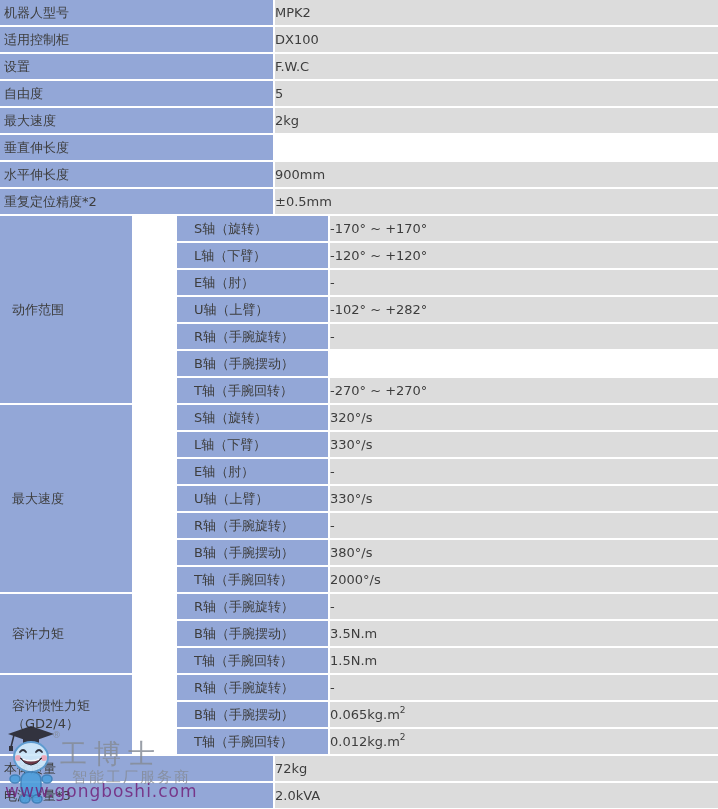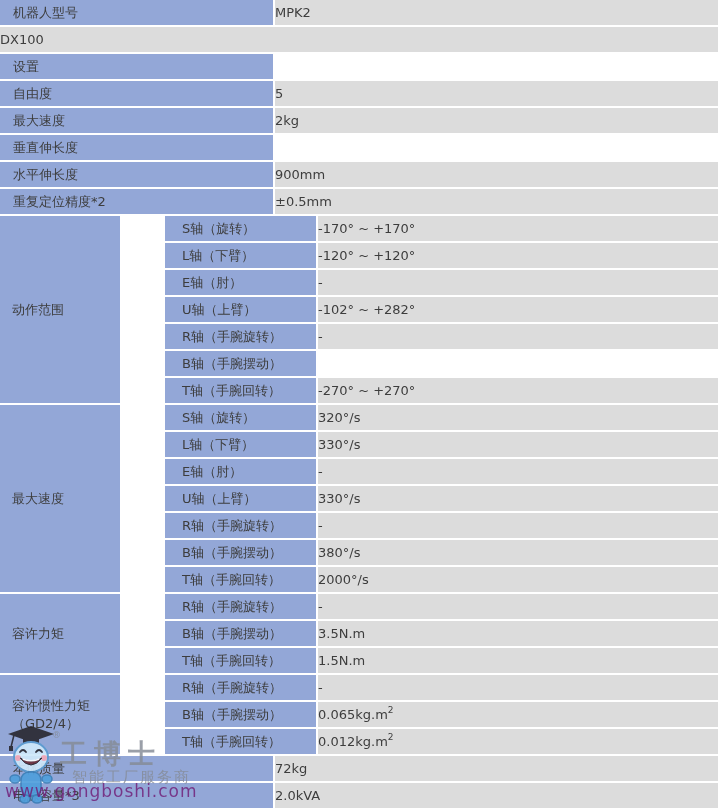--- a/index.html
+++ b/index.html
@@ -14,64 +14,70 @@
     position:relative;
     width:718px;height:809px;
     background:var(--grid);
     font-family:"DejaVu Sans","Liberation Sans",sans-serif;
     font-size:13px;color:var(--text);
     overflow:hidden;
   }
   .row,.group-row{display:flex;gap:2px;margin-bottom:2px;}
   .row{height:25px;}
   .cell{box-sizing:border-box;display:flex;align-items:center;overflow:hidden;white-space:nowrap;}
-  .label-cell{width:273px;background:var(--blue);padding-left:13px;}
+  .label-cell{width:273px;background:var(--blue);padding-left:4px;}
   .value-cell{flex:1;background:var(--gray);}
   .value-cell sup{font-size:9px;transform:translateY(-5px);}
-  .group-cell{width:120px;background:var(--blue);padding-left:12px;white-space:normal;}
+  .group-cell{width:132px;background:var(--blue);padding-left:12px;white-space:normal;}
   .group-label-text{line-height:1.35;}
   .group-body{flex:1;display:flex;flex-direction:column;gap:2px;}
   .sub-row{display:flex;gap:2px;height:25px;margin-left:43px;}
   .sub-label-cell{width:151px;background:var(--blue);padding-left:17px;}
 
   
   .watermark{position:absolute;left:0;top:724px;width:240px;height:85px;pointer-events:none;}
   .wm-mascot{position:absolute;left:6px;top:2px;width:50px;height:80px;opacity:.92;}
   .wm-reg{position:absolute;left:52px;top:6px;font-size:9px;color:var(--wm);opacity:.8;}
   .wm-brand{
     position:absolute;left:60px;top:12px;
     font-family:"DejaVu Serif","Liberation Serif",serif;
-    font-weight:bold;font-size:27px;letter-spacing:7px;
+    font-weight:normal;font-size:27px;letter-spacing:7px;
     color:var(--wm);opacity:.82;
   }
   .wm-tagline{position:absolute;left:72px;top:44px;font-size:15px;letter-spacing:2px;color:var(--wm);opacity:.8;}
   .wm-url{position:absolute;left:5px;top:57px;font-size:17px;color:#701a75;opacity:.8;letter-spacing:1px;}
 </style>
 </head>
 <body>
 
 <div class="page">
 
   <div id="rows-top">
       <div class="row">
         <div class="cell label-cell">
           <span>机器人型号</span>
         </div>
         <div class="cell value-cell">
           <span>MPK2</span>
         </div>
       </div>
       <div class="row">
+        <div class="cell label-cell">
+          <span>适用控制柜</span>
+        </div>
         <div class="cell value-cell">
           <span>DX100</span>
         </div>
       </div>
       <div class="row">
         <div class="cell label-cell">
           <span>设置</span>
+        </div>
+        <div class="cell value-cell">
+          <span>F.W.C</span>
         </div>
       </div>
       <div class="row">
         <div class="cell label-cell">
           <span>自由度</span>
         </div>
         <div class="cell value-cell">
           <span>5</span>
         </div>
       </div>

